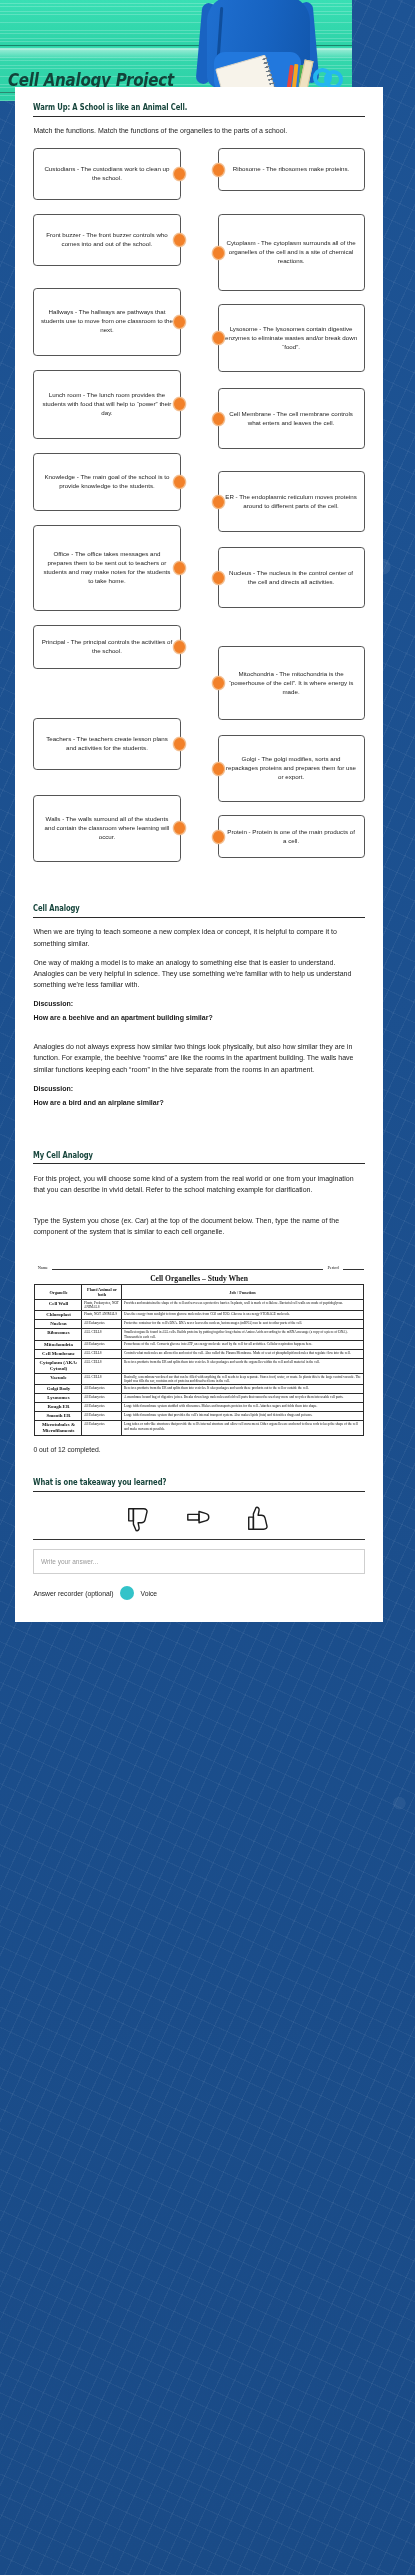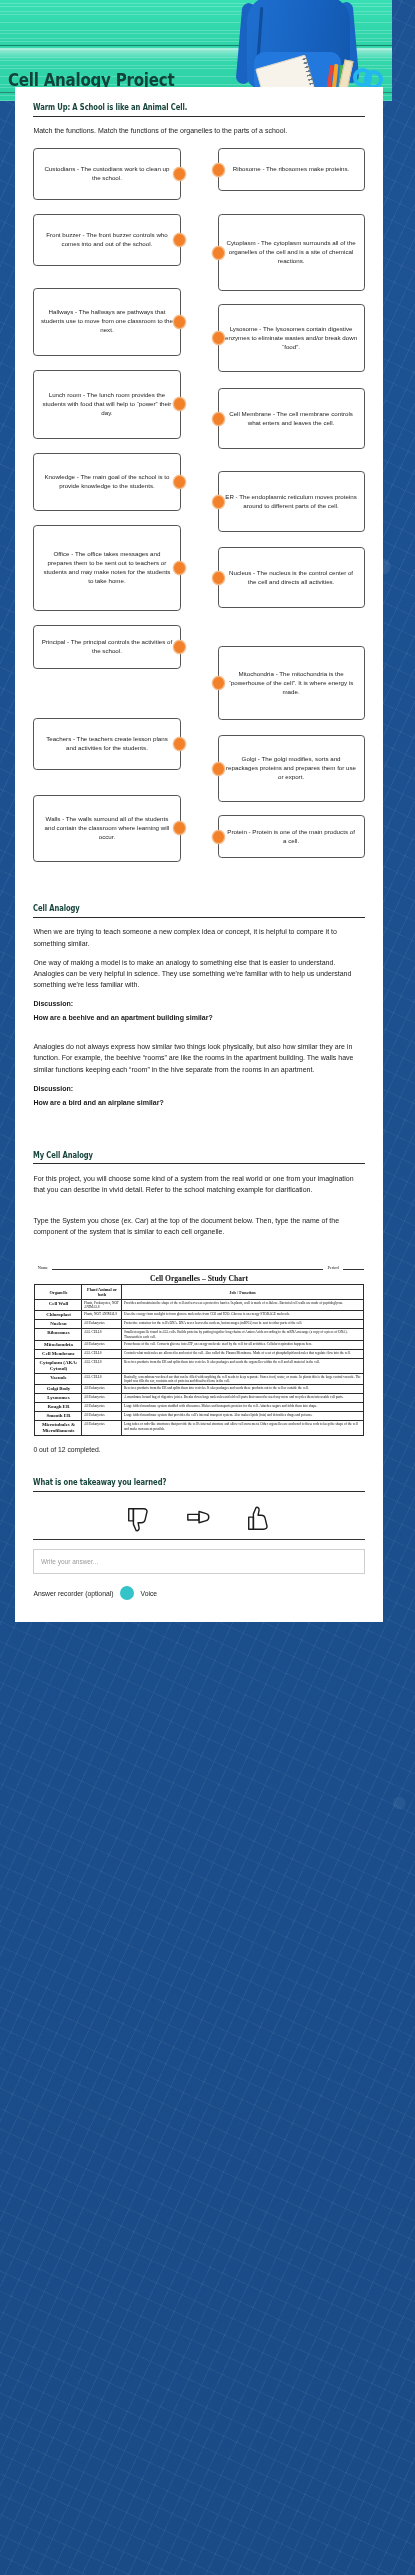--- a/index.html
+++ b/index.html
@@ -18,26 +18,27 @@
       repeating-linear-gradient(115deg, rgba(255,255,255,.05) 0 1.1px, rgba(0,0,0,0) 1.1px 14px),
       repeating-linear-gradient(25deg, rgba(255,255,255,.045) 0 1.1px, rgba(0,0,0,0) 1.1px 18.4px),
       radial-gradient(circle at 12% 8%, rgba(255,255,255,.07) 0 5.4px, transparent 6px),
       radial-gradient(circle at 92% 22%, rgba(255,255,255,.07) 0 7.6px, transparent 8.1px),
       radial-gradient(circle at 5% 55%, rgba(255,255,255,.06) 0 6.5px, transparent 7px),
       radial-gradient(circle at 96% 70%, rgba(255,255,255,.06) 0 6px, transparent 6.5px),
       linear-gradient(#1d5394,#1a4b87);
   }
   
   .hero{
-    position:absolute; top:0; left:0; width:392px; height:101px;
+    position:absolute; top:0; left:0; width:352px; height:101px;
     overflow:hidden;
     background:
       repeating-linear-gradient(0deg, rgba(255,255,255,.20) 0 0.5px, rgba(255,255,255,0) 0.5px 2.7px),
       repeating-linear-gradient(90deg, rgba(0,0,0,.05) 0 0.5px, rgba(0,0,0,0) 0.5px 65px),
       linear-gradient(#39dfb4,#2ed3a8 46%, #36d9ae 47%, #2bcfa4);
+    font-style: italic;
   }
   .hero .plank{
     position:absolute; left:0; right:0; height:1.1px;
     background:rgba(10,70,55,.55);
   }
   .hero .plank.p1{ top:45px; }
   .hero .plank.p2{ top:92px; }
   .hero .wash{
     position:absolute; left:0; right:0; top:48px; height:12px;
     background:linear-gradient(rgba(255,255,255,.55), rgba(255,255,255,0));
@@ -359,21 +360,21 @@
 
   <div class="gap-sm"></div>
 
   <div class="scan">
     <div class="scan-head">
       <span>Name</span>
       <span class="ln"></span>
       <span>Period</span>
       <span class="ln short"></span>
     </div>
-    <div class="scan-title">Cell Organelles – Study Chart</div>
+    <div class="scan-title">Cell Organelles – Study When</div>
     <table class="chart">
       <thead>
         <tr>
           <th>Organelle</th>
           <th>Plant/Animal or both</th>
           <th>Job / Function</th>
         </tr>
       </thead>
       <tbody>
         <tr>

